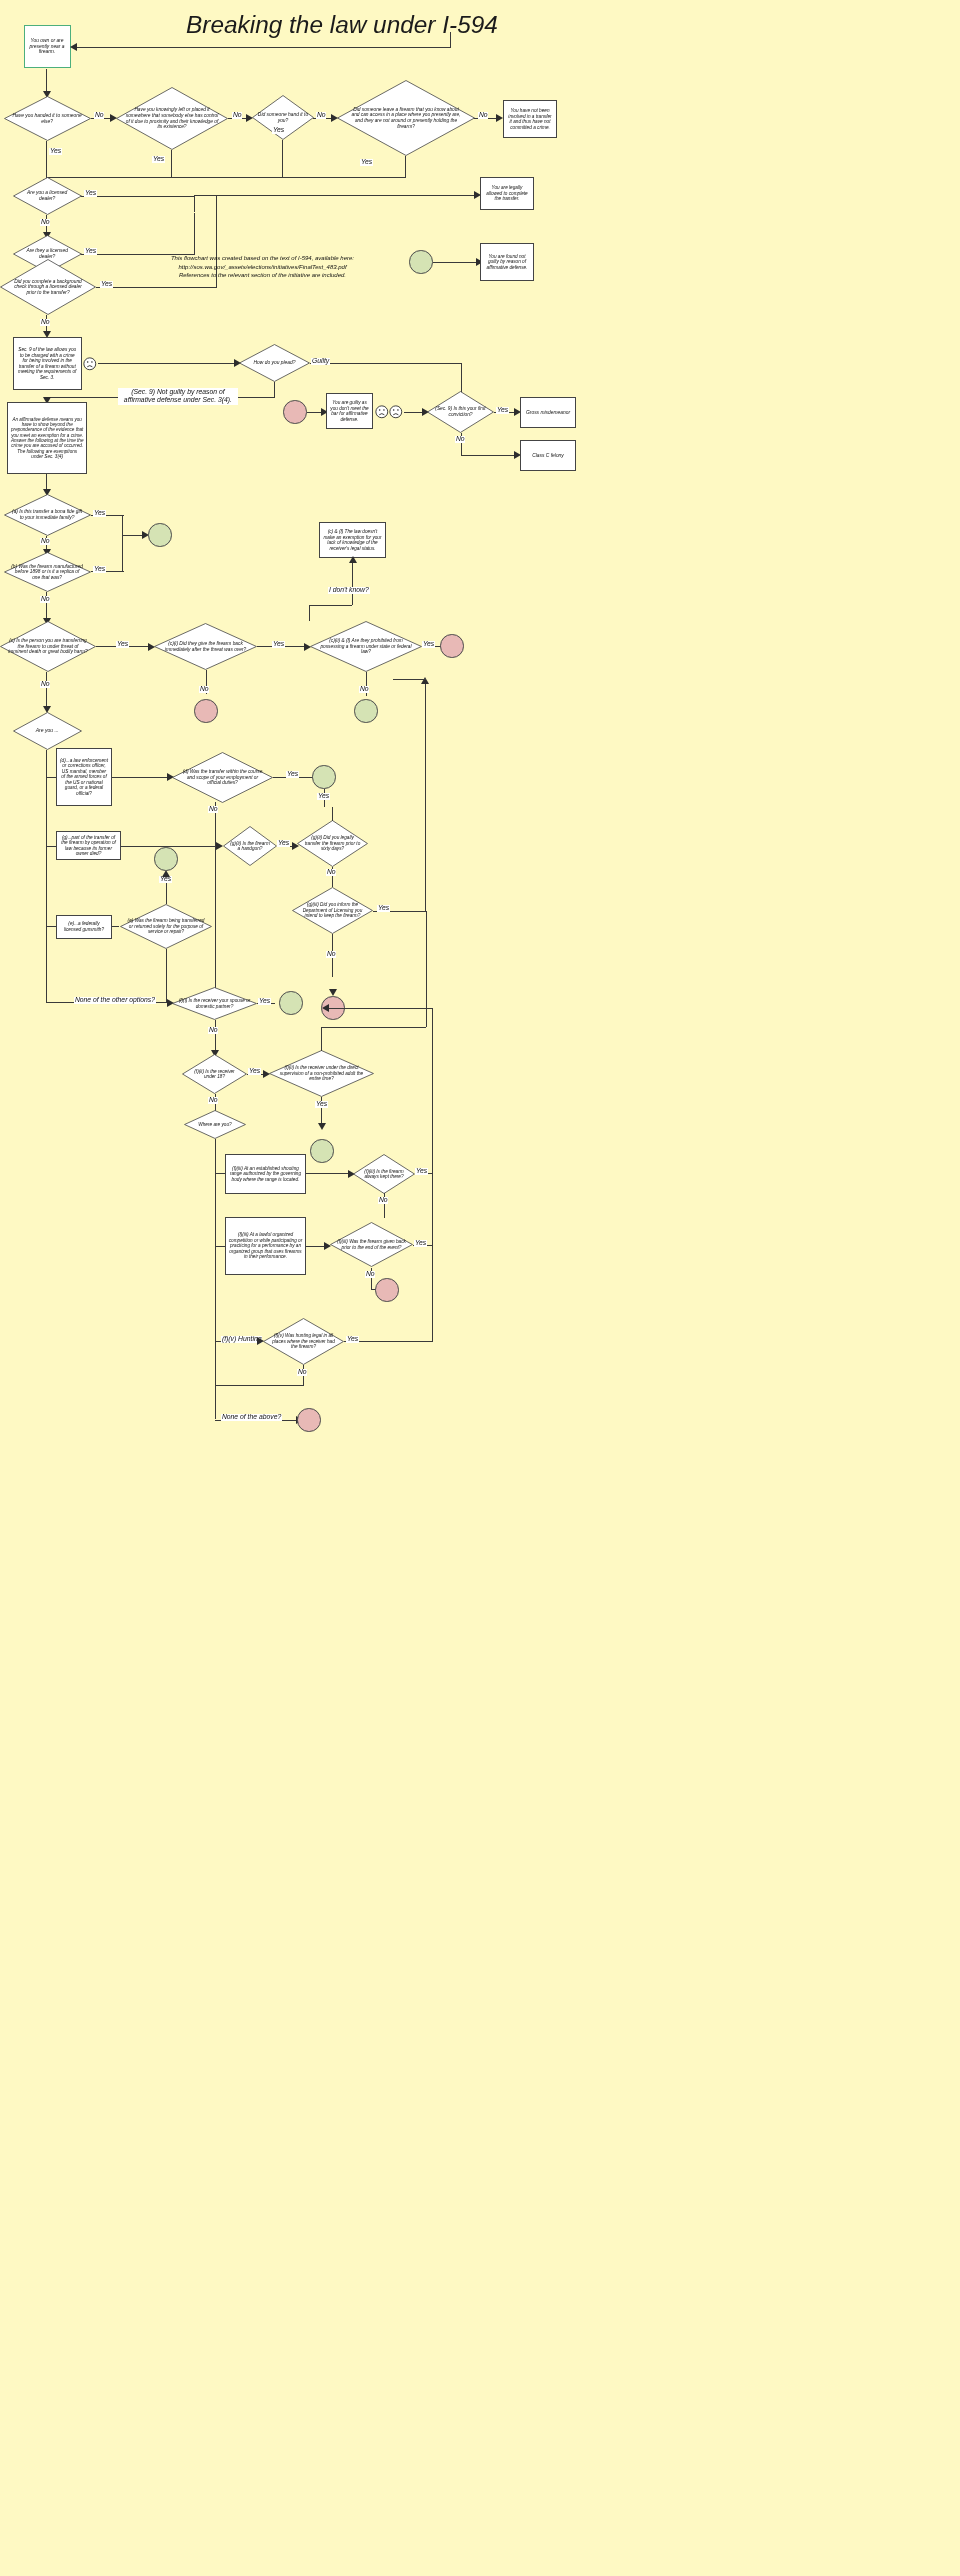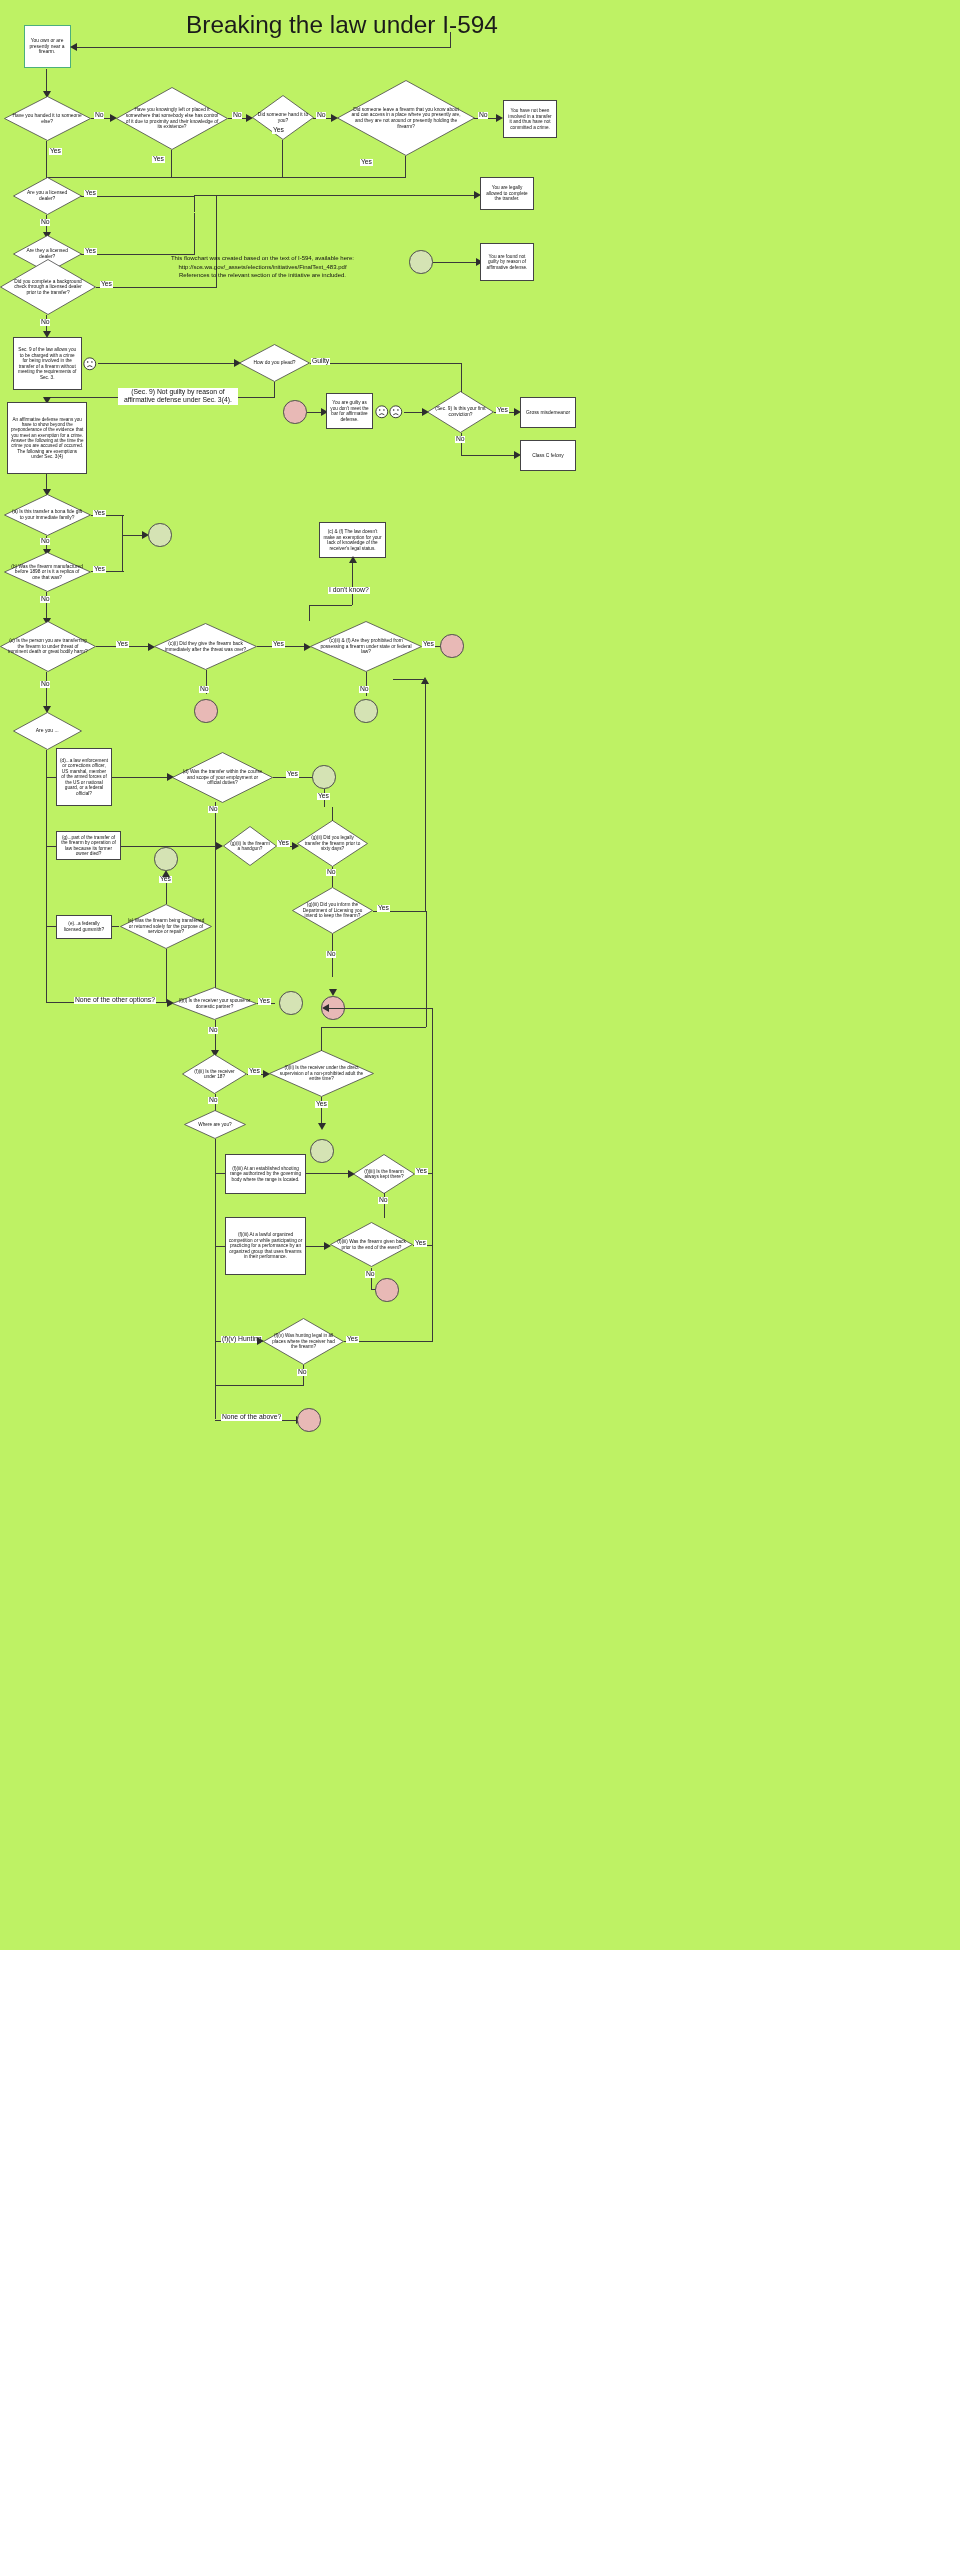--- a/index.html
+++ b/index.html
@@ -1,17 +1,17 @@
 <!DOCTYPE html>
 <html style="font-size:14.5px"><head>
 <meta charset="utf-8">
 <style>
   html,body{margin:0;padding:0;background:#ffffff;}
   body{font-family:"Liberation Sans","DejaVu Sans",sans-serif;color:#111;}
-  #canvas{position:relative;width:961px;height:1950px;background:#bef264;overflow:hidden;}
+  #canvas{position:relative;width:961px;height:2576px;background:#fef9c3;overflow:hidden;font-style:italic;}
 
   .title{position:absolute;font-size:24.4px;color:#1b1b1b;white-space:nowrap;font-weight:400;}
 
   
   .node{position:absolute;box-sizing:border-box;display:flex;align-items:center;justify-content:center;text-align:center;}
   .node .txt{display:block;padding:0 2.7px;line-height:1.17;}
 
   .box{border:1.2px solid #444;background:#fff;}
   .box.green{border:1.4px solid #4caf7d;}
   .diamond{background:transparent;}

